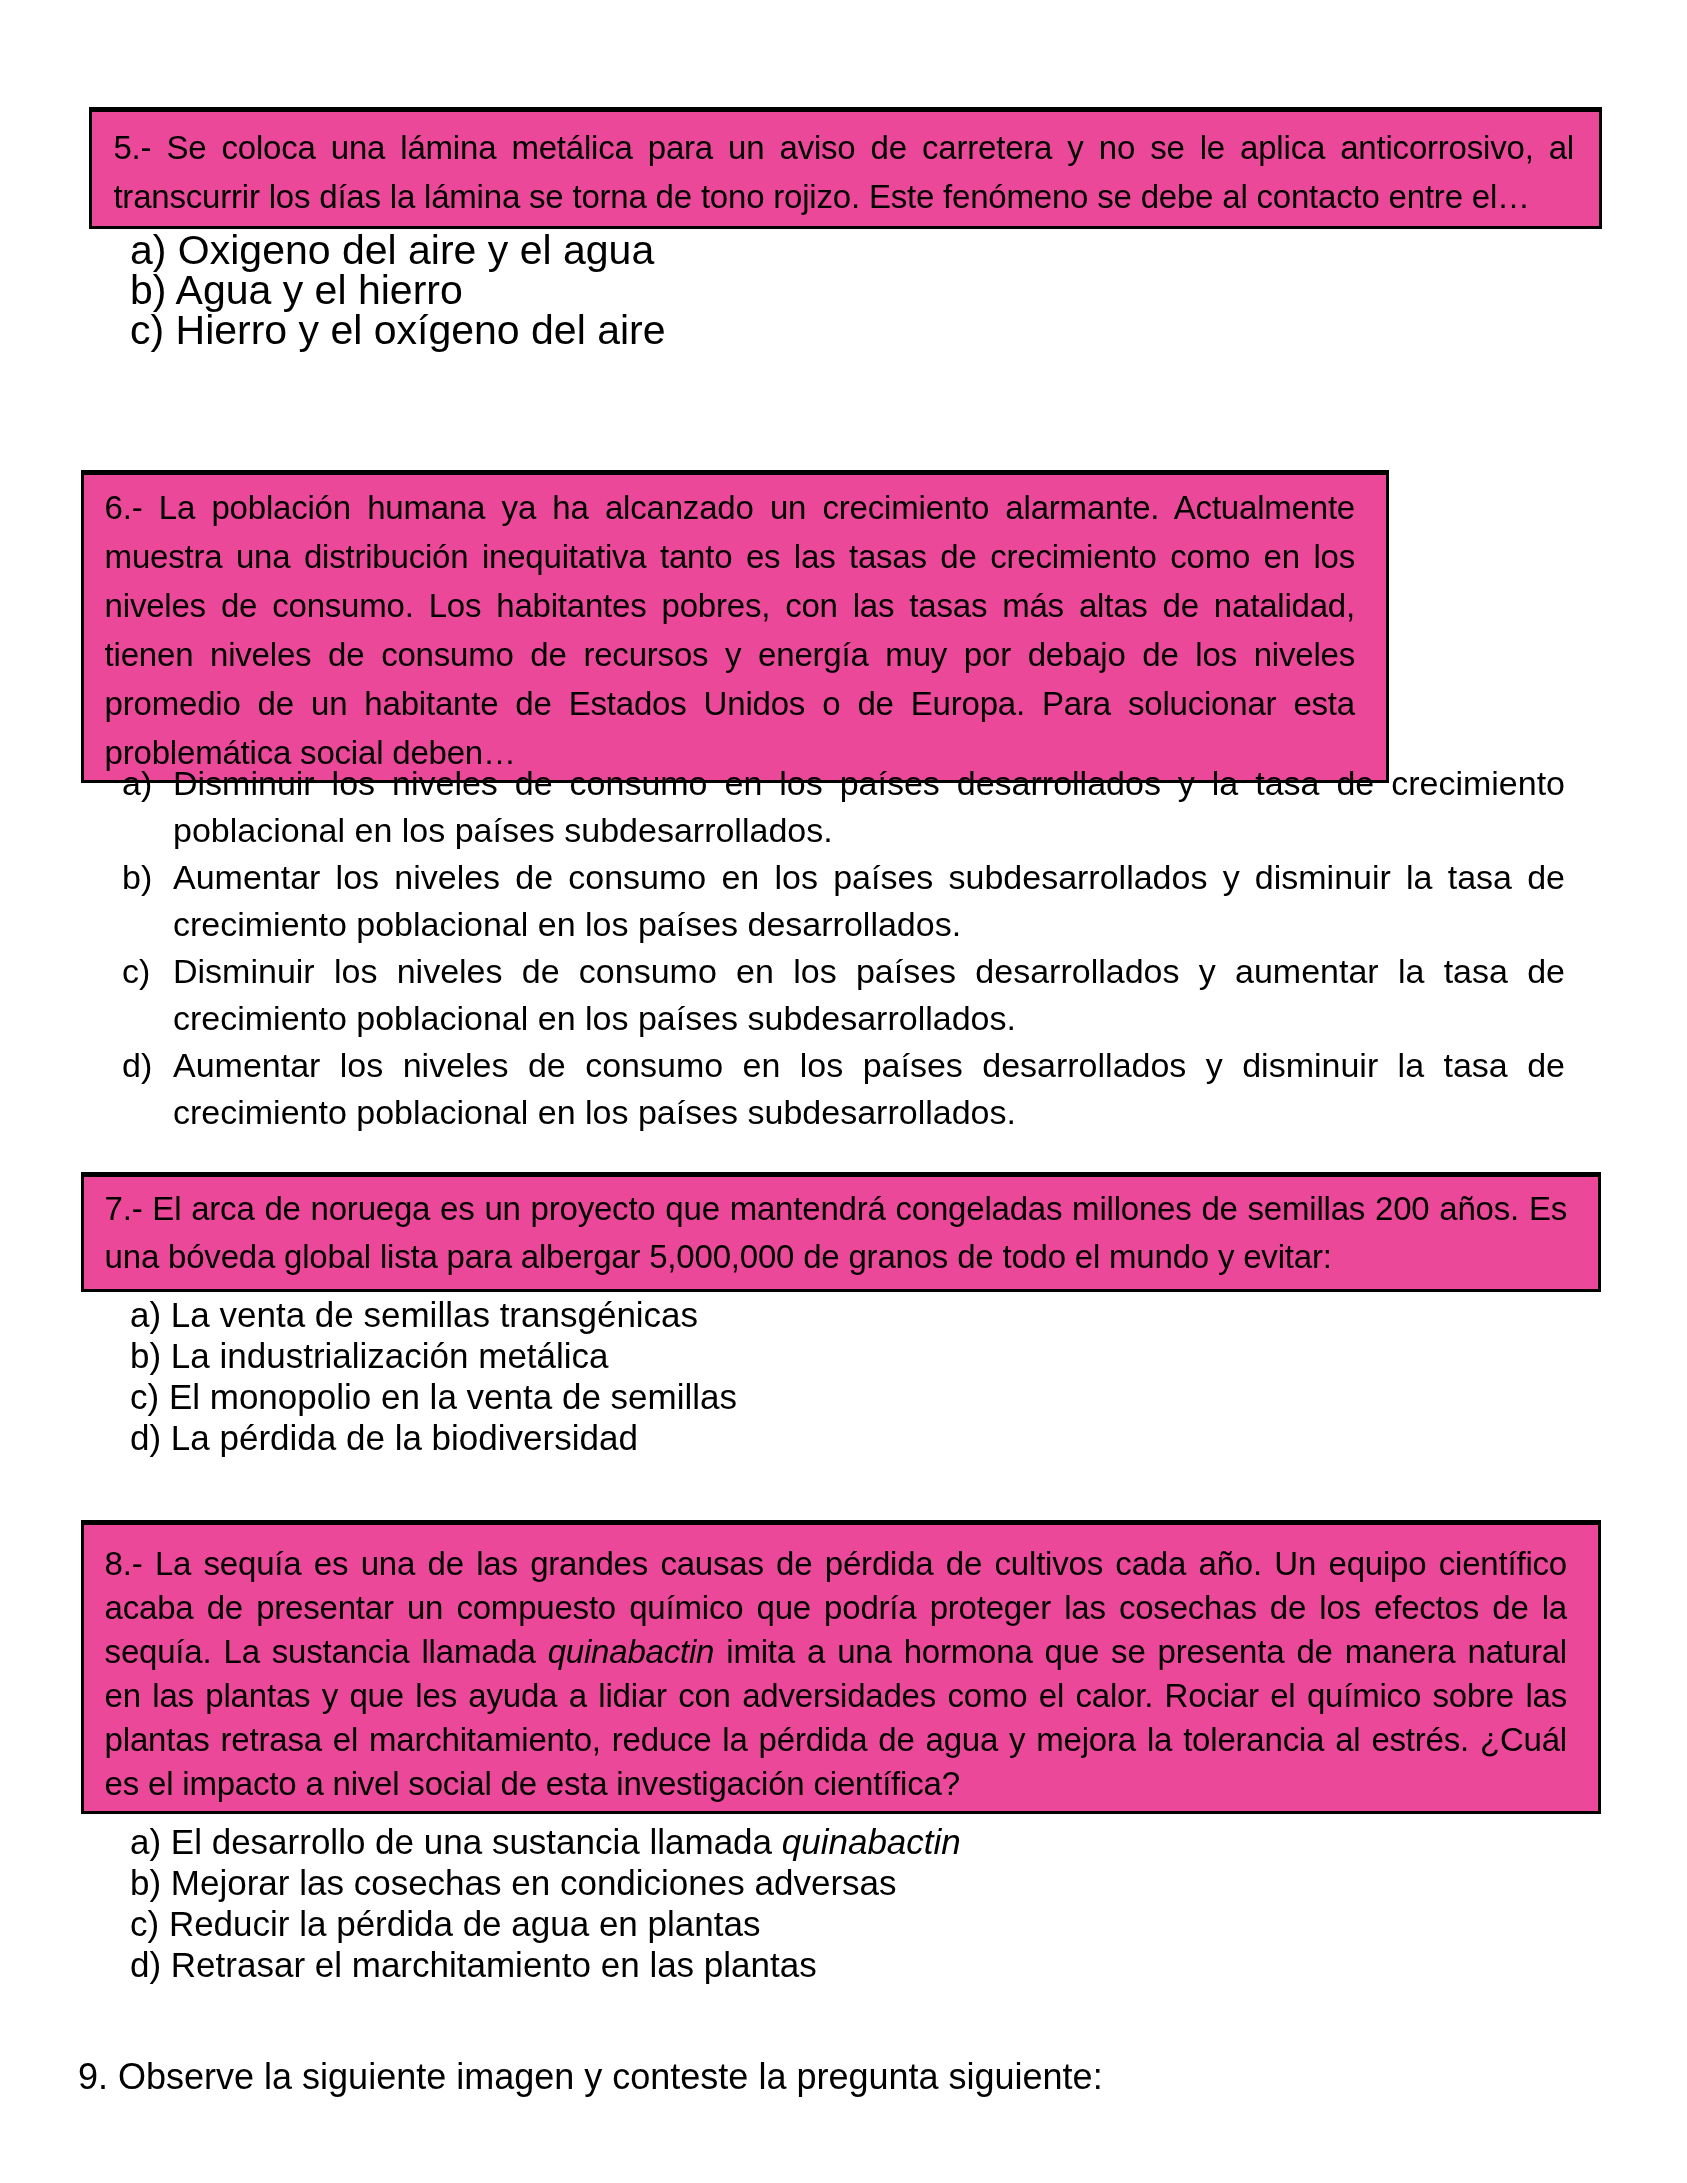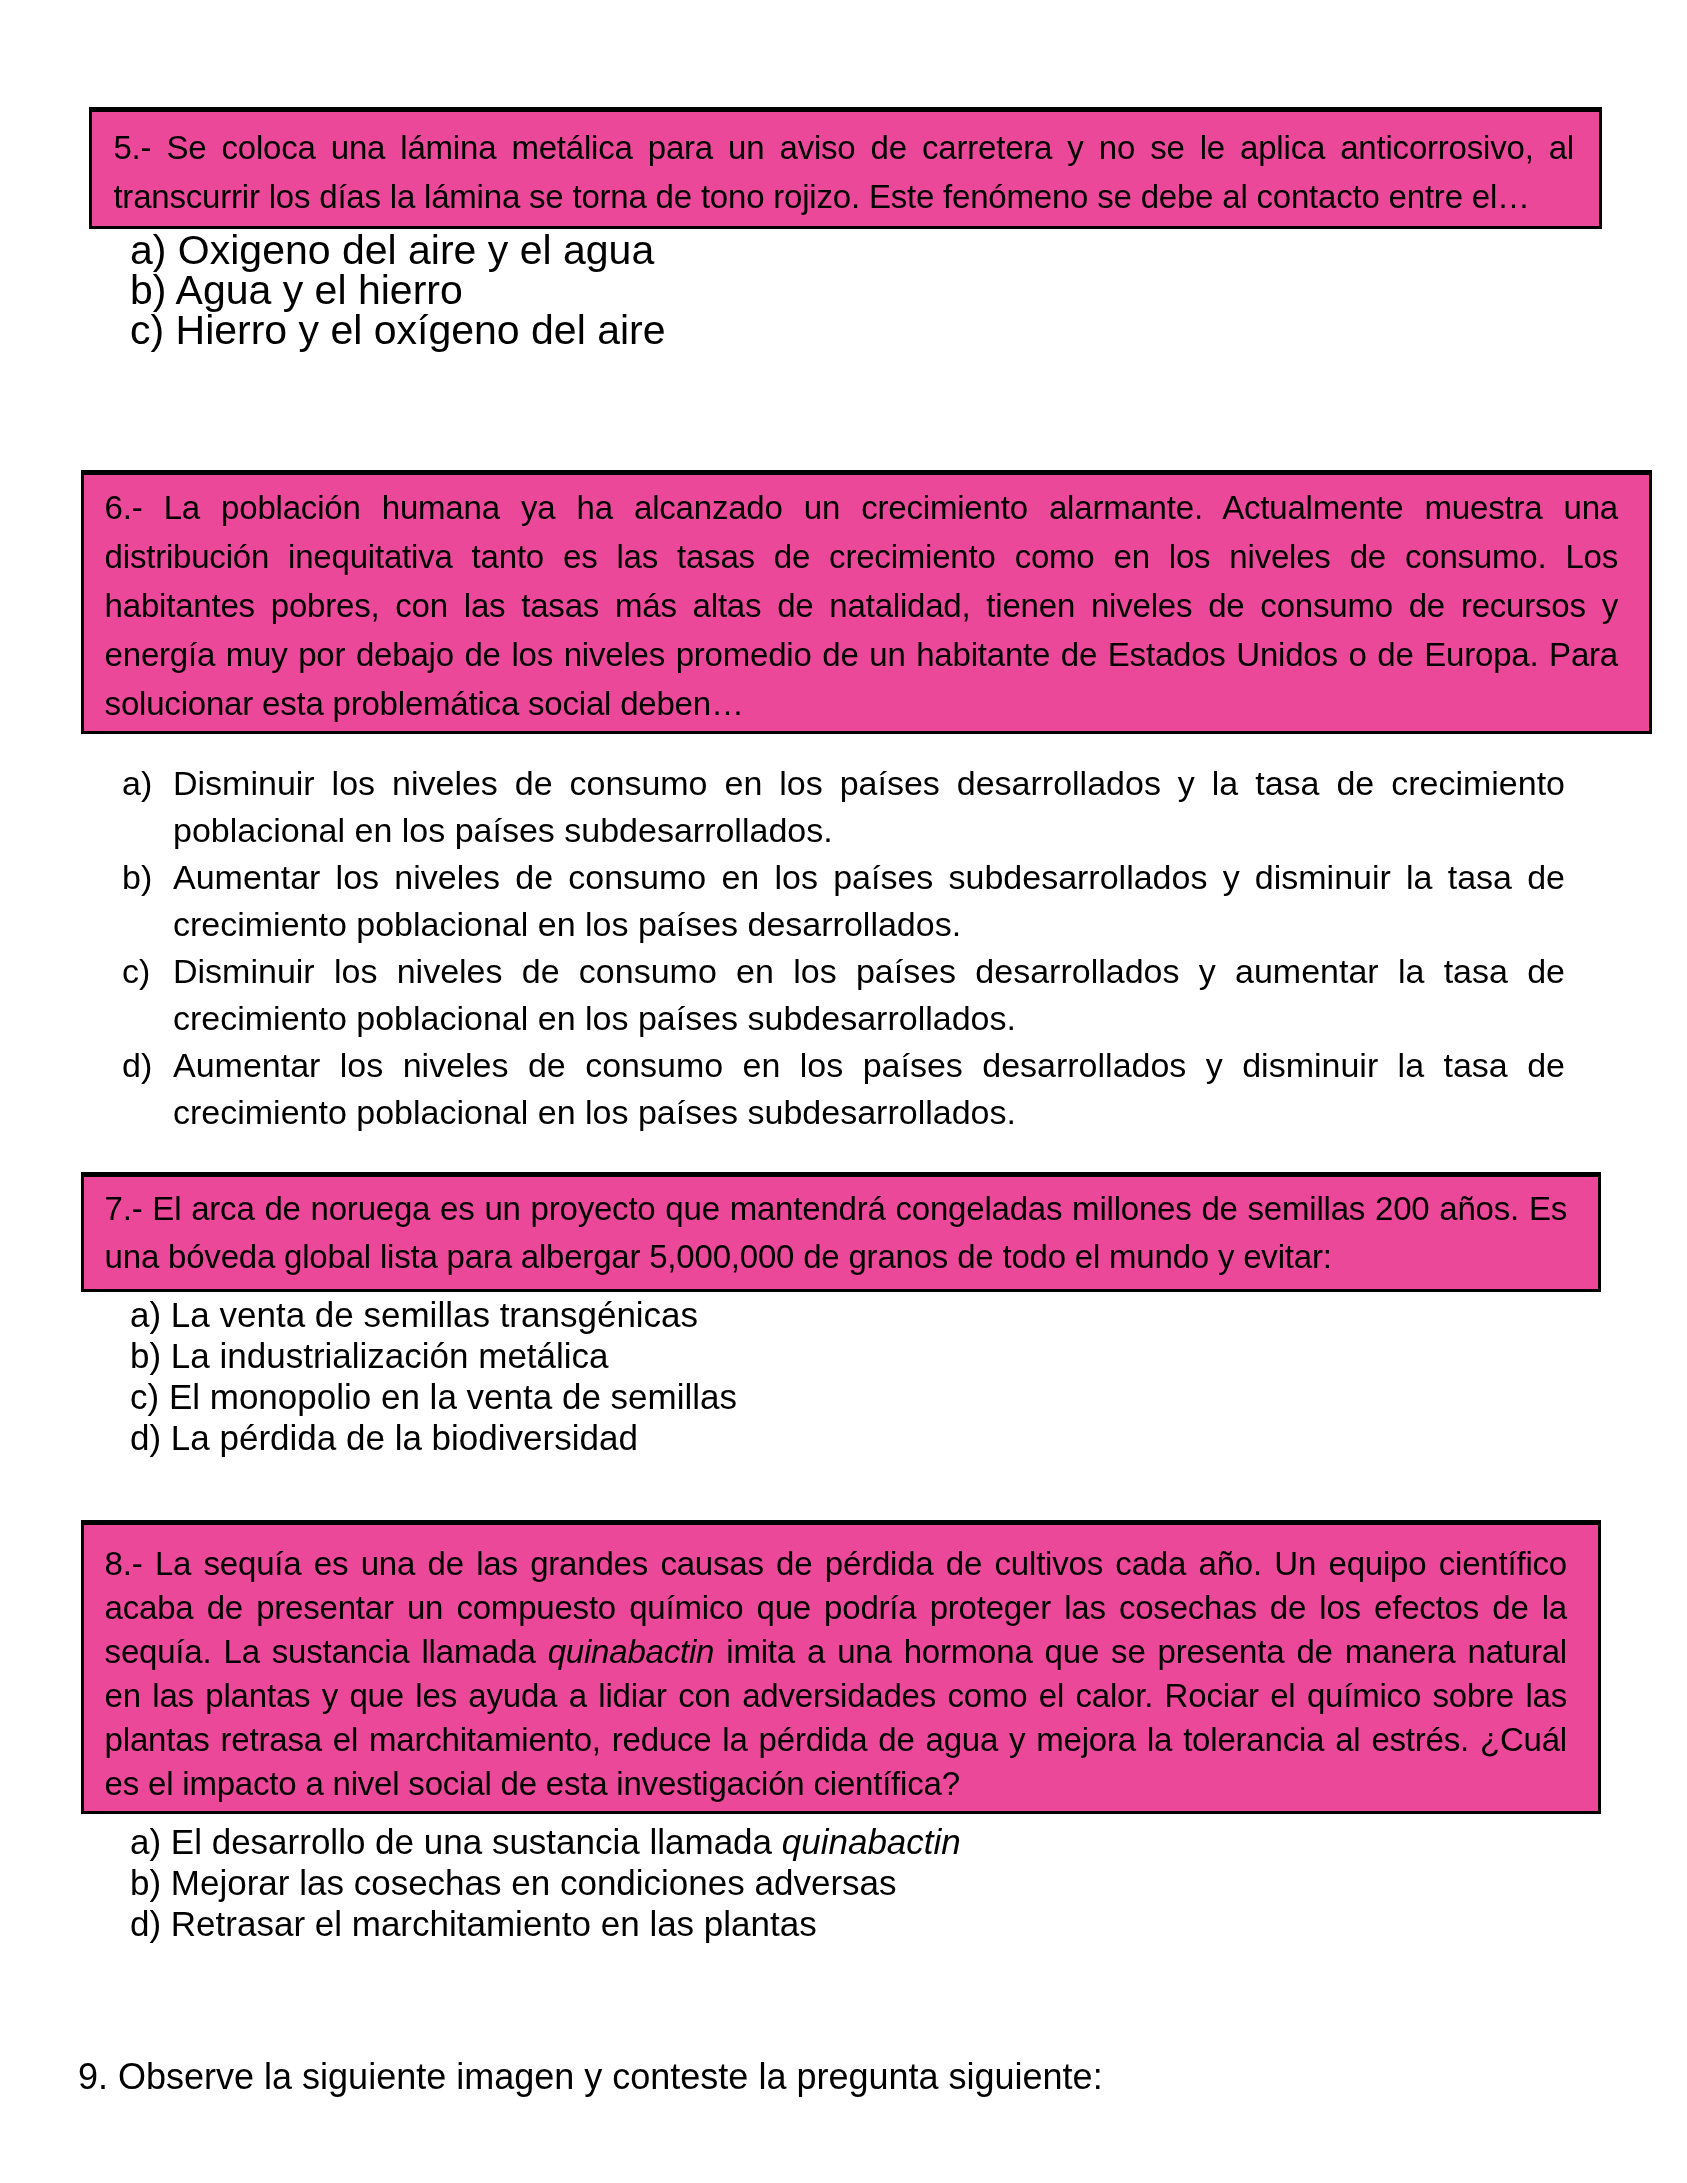--- a/index.html
+++ b/index.html
@@ -21,21 +21,21 @@
     border: 3.3px solid #000000;
     border-top-width: 5px;
     background: #ec4899;
   }
   .qtext {
     margin: 0;
     text-align: justify;
     letter-spacing: -0.2px;
   }
   .box5 { left: 89px; top: 107px; width: 1513px; padding: 10.7px 25px 5px 21.4px;  font-size: 33px; line-height: 49px; }
-  .box6 { left: 81px;  top: 470px; width: 1571px; padding: 8.2px 31px 3.3px 20.6px;  font-size: 33px; line-height: 49px; }
+  .box6 { left: 81px;  top: 470px; width: 1308px; padding: 8.2px 31px 3.3px 20.6px;  font-size: 33px; line-height: 49px; }
   .box7 { left: 81px;  top: 1172px; width: 1520px; padding: 8.2px 31px 8.2px 20.6px; font-size: 33px; line-height: 48px; }
   .box8 { left: 81px;  top: 1520px; width: 1520px; padding: 16.5px 31px 5px 20.6px;  font-size: 33px; line-height: 44px; }
   .opts {
     position: absolute;
     left: 130px;
   }
   .opts5 { top: 230px;  font-size: 41px; line-height: 40px; }
   .opts7 { top: 1294px; font-size: 35px; line-height: 41px; }
   .opts8 { top: 1821px; font-size: 35px; line-height: 41px; }
   .opts6 {
@@ -103,17 +103,18 @@
   <div class="opt"><span>c) El monopolio en la venta de semillas</span></div>
   <div class="opt"><span>d) La pérdida de la biodiversidad</span></div>
 </div>
 
 <section class="qbox box8">
   <p class="qtext"><span>8.- La sequía es una de las grandes causas de pérdida de cultivos cada año. Un equipo científico acaba de presentar un compuesto químico que podría proteger las cosechas de los efectos de la sequía. La sustancia llamada </span><span class="it">quinabactin</span><span> imita a una hormona que se presenta de manera natural en las plantas y que les ayuda a lidiar con adversidades como el calor. Rociar el químico sobre las plantas retrasa el marchitamiento, reduce la pérdida de agua y mejora la tolerancia al estrés. ¿Cuál es el impacto a nivel social de esta investigación científica?</span></p>
 </section>
 <div class="opts opts8">
   <div class="opt"><span>a) El desarrollo de una sustancia llamada </span><span class="it">quinabactin</span></div>
   <div class="opt"><span>b) Mejorar las cosechas en condiciones adversas</span></div>
+  <div class="opt"><span>c) Reducir la pérdida de agua en plantas</span></div>
   <div class="opt"><span>d) Retrasar el marchitamiento en las plantas</span></div>
 </div>
 
 <p class="item9">9. Observe la siguiente imagen y conteste la pregunta siguiente:</p>
 
 
 </body></html>

